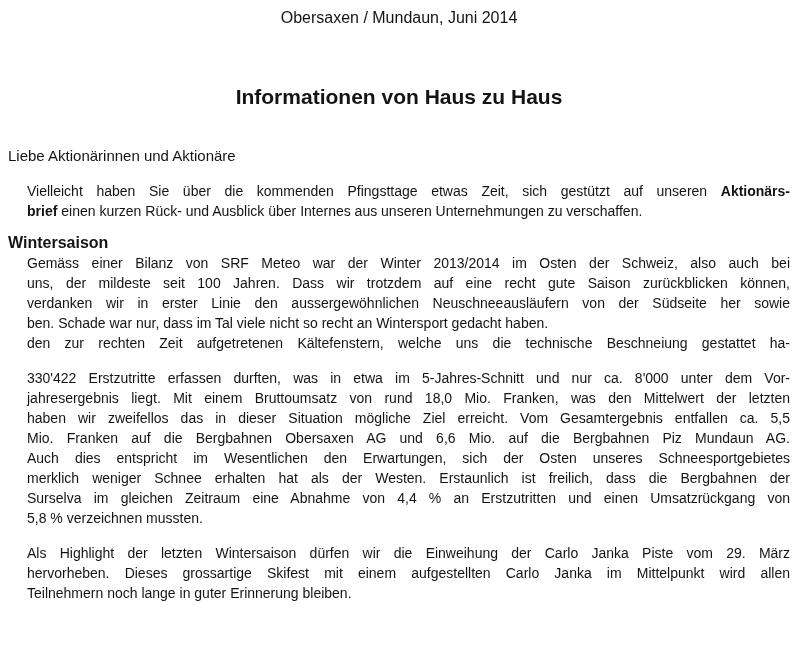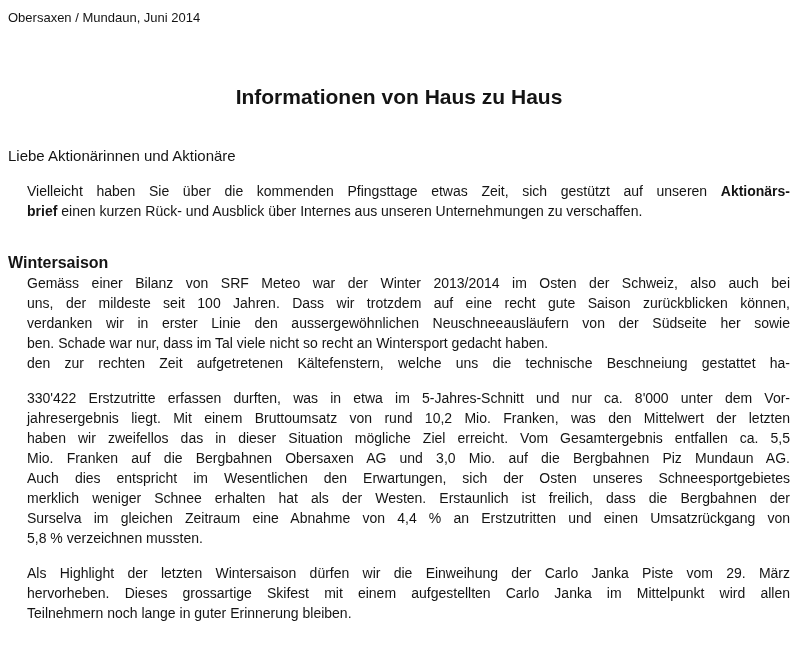--- a/index.html
+++ b/index.html
@@ -11,43 +11,44 @@
     width: 800px;
     height: 666px;
     overflow: hidden;
     font-family: "Liberation Sans", "DejaVu Sans", sans-serif;
     color: #141414;
   }
   .page {
     padding: 8px 10px 0 8px;
   }
   .date-line {
-    font-size: 13px;
+    font-size: 16px;
     line-height: 20px;
+    text-align: center;
   }
   .doc-title {
     margin: 56px 0 0 0;
     font-size: 21px;
     line-height: 26px;
     font-weight: 700;
     text-align: center;
   }
   .salutation {
     margin-top: 36px;
     font-size: 15px;
     line-height: 20px;
   }
   .para {
     margin-top: 15px;
     font-size: 14px;
     line-height: 20px;
     margin-left: 19px;
   }
   .heading {
-    margin-top: 32px;
+    margin-top: 12px;
     font-size: 16px;
     line-height: 20px;
     font-weight: 700;
   }
   .heading + .para {
     margin-top: 0;
   }
   .line {
     text-align: justify;
   }
@@ -76,23 +77,23 @@
       <div class="heading">Wintersaison</div>
       <div class="para">
         <div class="line jl"><span>Gemäss einer Bilanz von SRF Meteo war der Winter 2013/2014 im Osten der Schweiz, also auch bei</span></div>
         <div class="line jl"><span>uns, der mildeste seit 100 Jahren. Dass wir trotzdem auf eine recht gute Saison zurückblicken können,</span></div>
         <div class="line jl"><span>verdanken wir in erster Linie den aussergewöhnlichen Neuschneeausläufern von der Südseite her sowie</span></div>
         <div class="line"><span>ben. Schade war nur, dass im Tal viele nicht so recht an Wintersport gedacht haben.</span></div>
         <div class="line jl"><span>den zur rechten Zeit aufgetretenen Kältefenstern, welche uns die technische Beschneiung gestattet ha-</span></div>
       </div>
       <div class="para">
         <div class="line jl"><span>330'422 Erstzutritte erfassen durften, was in etwa im 5-Jahres-Schnitt und nur ca. 8'000 unter dem Vor-</span></div>
-        <div class="line jl"><span>jahresergebnis liegt. Mit einem Bruttoumsatz von rund 10,2 Mio. Franken, was den Mittelwert der letzten</span></div>
+        <div class="line jl"><span>jahresergebnis liegt. Mit einem Bruttoumsatz von rund 18,0 Mio. Franken, was den Mittelwert der letzten</span></div>
         <div class="line jl"><span>haben wir zweifellos das in dieser Situation mögliche Ziel erreicht. Vom Gesamtergebnis entfallen ca. 5,5</span></div>
-        <div class="line jl"><span>Mio. Franken auf die Bergbahnen Obersaxen AG und 3,0 Mio. auf die Bergbahnen Piz Mundaun AG.</span></div>
+        <div class="line jl"><span>Mio. Franken auf die Bergbahnen Obersaxen AG und 6,6 Mio. auf die Bergbahnen Piz Mundaun AG.</span></div>
         <div class="line jl"><span>Auch dies entspricht im Wesentlichen den Erwartungen, sich der Osten unseres Schneesportgebietes</span></div>
         <div class="line jl"><span>merklich weniger Schnee erhalten hat als der Westen. Erstaunlich ist freilich, dass die Bergbahnen der</span></div>
         <div class="line jl"><span>Surselva im gleichen Zeitraum eine Abnahme von 4,4 % an Erstzutritten und einen Umsatzrückgang von</span></div>
         <div class="line"><span>5,8 % verzeichnen mussten.</span></div>
       </div>
       <div class="para">
         <div class="line jl"><span>Als Highlight der letzten Wintersaison dürfen wir die Einweihung der Carlo Janka Piste vom 29. März</span></div>
         <div class="line jl"><span>hervorheben. Dieses grossartige Skifest mit einem aufgestellten Carlo Janka im Mittelpunkt wird allen</span></div>
         <div class="line"><span>Teilnehmern noch lange in guter Erinnerung bleiben.</span></div>
       </div>

